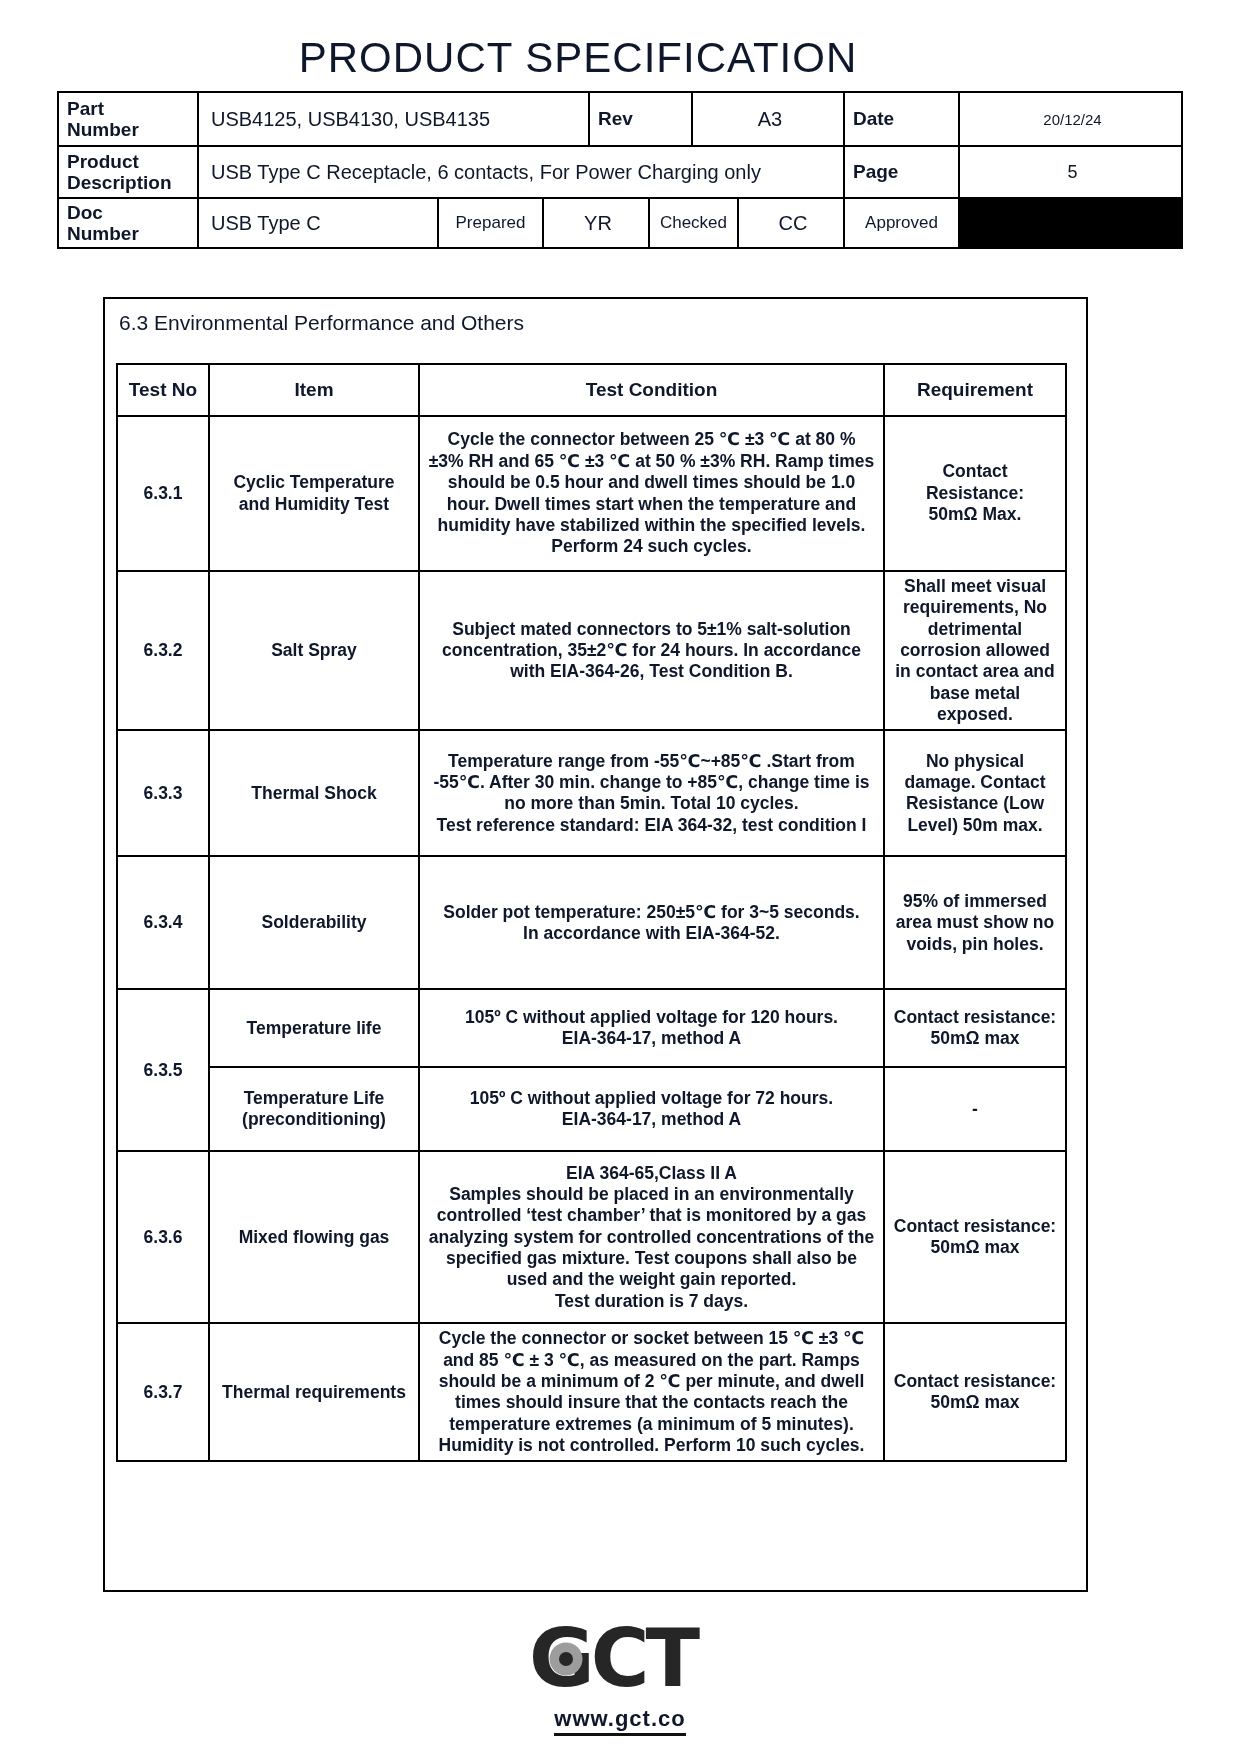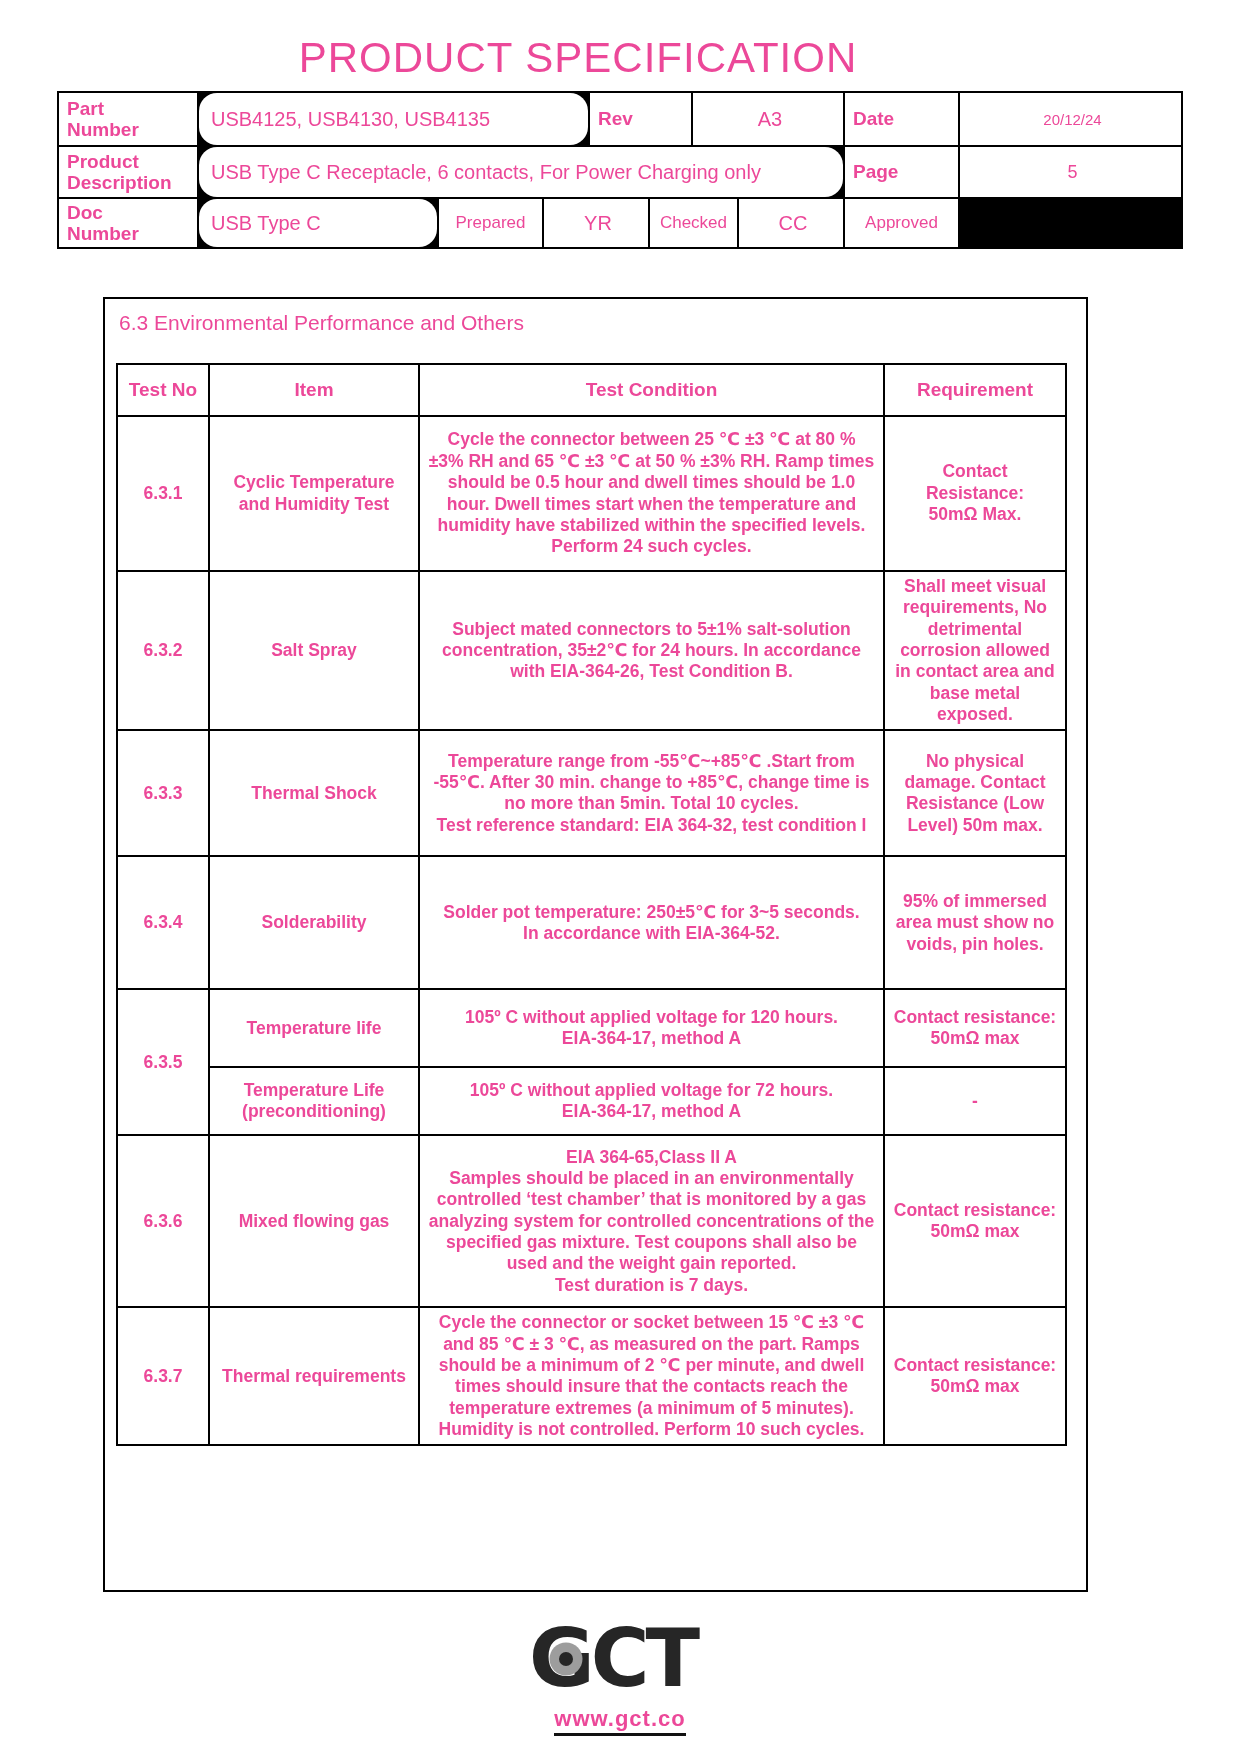--- a/index.html
+++ b/index.html
@@ -1,34 +1,34 @@
 <!DOCTYPE html>
 <html><head>
 <meta charset="utf-8">
 <style>
   html,body{margin:0;padding:0;background:#fff;}
   .page{
-    position:relative;width:1240px;height:1754px;background:#fff;color:#ec4899;
+    position:relative;width:1240px;height:1754px;background:#fff;color:#0f172a;
     font-family:"Liberation Sans","DejaVu Sans",sans-serif;overflow:hidden;
   }
   
   .doc-title{
     position:absolute;top:34px;left:0;width:1156px;text-align:center;
     font-size:42px;font-weight:400;letter-spacing:1px;white-space:nowrap;
   }
   
   .hdr{
     position:absolute;left:57px;top:91px;
     display:grid;background:#000;gap:2px;border:2px solid #000;
     grid-template-columns:138px 238px 103px 44px 58px 41px 44px 104px 113px 221px;
     grid-template-rows:52px 50px 48px;
   }
   .hdr>div{background:#fff;display:flex;align-items:center;font-size:20px;}
   .hdr .lbl{font-weight:bold;font-size:19px;line-height:1.12;padding-left:8px;white-space:pre-line;}
-  .hdr .val{padding-left:12px;border-radius:18px;}
+  .hdr .val{padding-left:12px;}
   .hdr .ctr{justify-content:center;padding-left:4px;}
   .hdr .sm{font-size:15px;}
   .hdr .blbl{font-weight:normal;font-size:17px;justify-content:center;}
   .g1{grid-row:1}.g2{grid-row:2}.g3{grid-row:3}
   .c1{grid-column:1/2}.c2-5{grid-column:2/5}.c5-7{grid-column:5/7}.c7-9{grid-column:7/9}
   .c9{grid-column:9/10}.c10{grid-column:10/11}.c2-9{grid-column:2/9}.c2{grid-column:2/3}
   .c3{grid-column:3/4}.c4-6{grid-column:4/6}.c6-8{grid-column:6/8}.c8{grid-column:8/9}
   
   .section-box{
     position:absolute;left:55px;top:297px;width:981px;height:1291px;
@@ -131,21 +131,21 @@
         <td>95% of immersed area must show no voids, pin holes.</td>
       </tr>
       <tr style="height:78px">
         <td rowspan="2">6.3.5</td>
         <td>Temperature life</td>
         <td>105º C without applied voltage for 120 hours.
 EIA-364-17, method A</td>
         <td>Contact resistance:
 50mΩ max</td>
       </tr>
-      <tr style="height:68px">
+      <tr style="height:84px">
         <td>Temperature Life (preconditioning)</td>
         <td>105º C without applied voltage for 72 hours.
 EIA-364-17, method A</td>
         <td>-</td>
       </tr>
       <tr style="height:172px">
         <td>6.3.6</td>
         <td>Mixed flowing gas</td>
         <td>EIA 364-65,Class II A
 Samples should be placed in an environmentally controlled ‘test chamber’ that is monitored by a gas analyzing system for controlled concentrations of the specified gas mixture. Test coupons shall also be used and the weight gain reported.

